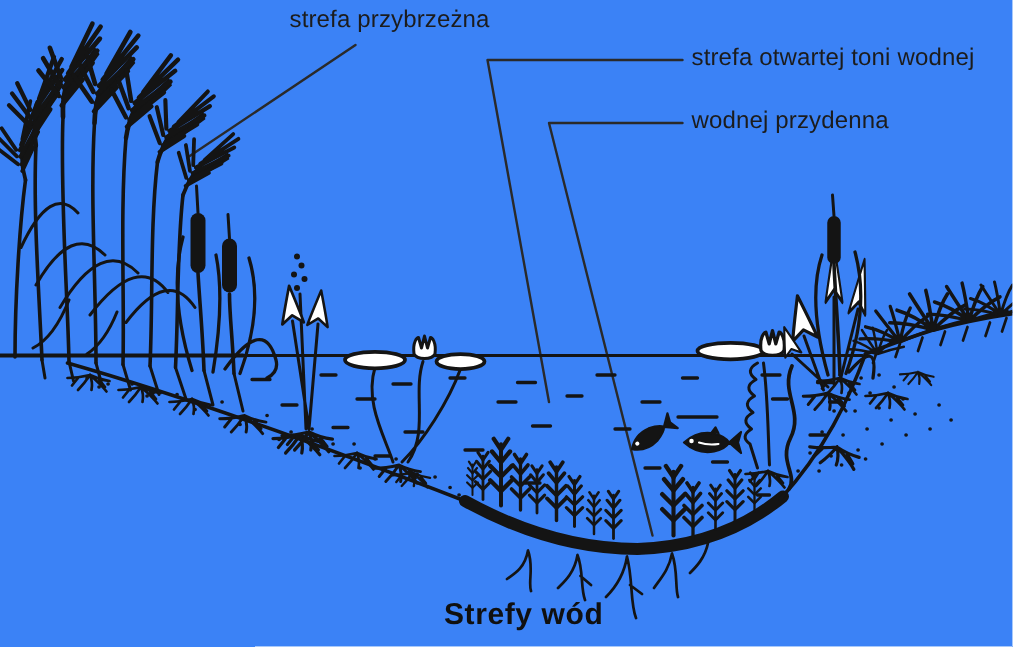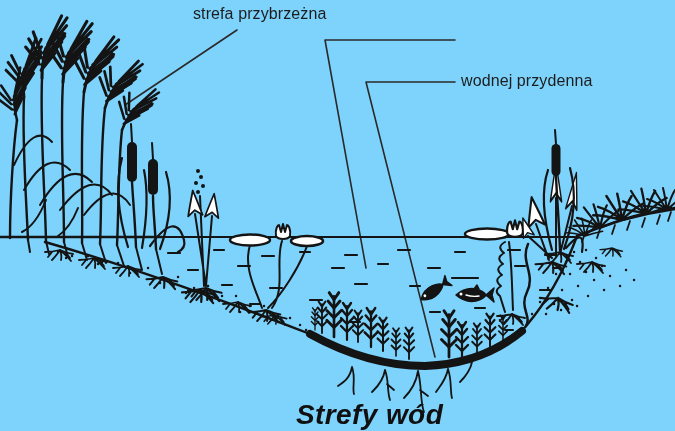--- a/index.html
+++ b/index.html
@@ -1,21 +1,21 @@
 <!DOCTYPE html>
 <html><head>
 <meta charset="utf-8">
 <style>
   html,body{margin:0;padding:0;background:#ffffff;}
-  .stage{position:relative;width:675px;height:431px;background:#7dd3fc;overflow:hidden;
+  .stage{position:relative;width:675px;height:431px;background:#3b82f6;overflow:hidden;
          font-family:"Liberation Sans",sans-serif;}
   .stage svg{position:absolute;left:0;top:0;}
   .lbl{position:absolute;font-size:16px;color:#1c1c1c;white-space:nowrap;letter-spacing:.1px;}
-  .fig-title{position:absolute;left:296px;top:399px;font-size:28px;font-weight:700;
-             color:#101010;letter-spacing:.4px;white-space:nowrap;font-style:italic;}
+  .fig-title{position:absolute;left:296px;top:399px;font-size:20px;font-weight:700;
+             color:#101010;letter-spacing:.4px;white-space:nowrap;}
 </style>
 </head>
 <body>
 
 <div class="stage">
 
 <svg width="675" height="431" viewBox="0 0 675 431">
   <defs>
     <g id="plume">
       <path d="M0,0 Q1,-16 10,-28" fill="none" stroke-width="2.4"></path>
@@ -191,18 +191,19 @@
       <use href="#tuft" transform="translate(600,228) rotate(-5) scale(1.1)"></use>
       <use href="#tuft" transform="translate(622,220) scale(1.2)"></use>
       <use href="#tuft" transform="translate(646,214) scale(1.15)"></use>
       <use href="#tuft" transform="translate(667,210)"></use>
     </g>
   </g>
 </svg>
 
 <div class="lbl" style="left:193px;top:5px">strefa przybrzeżna</div>
 
+<div class="lbl" style="left:461px;top:30px">strefa otwartej toni wodnej</div>
 
 <div class="lbl" style="left:461px;top:72px">wodnej przydenna</div>
 
 <div class="fig-title">Strefy wód</div>
 
 </div>
 
 </body></html>

